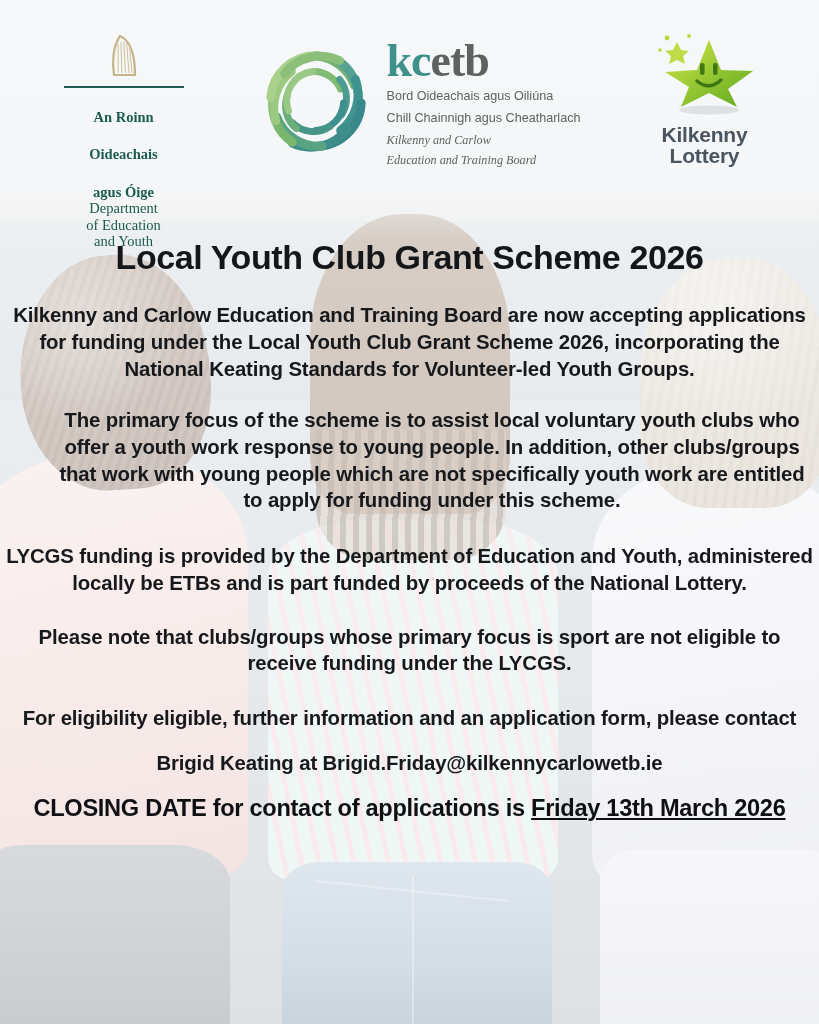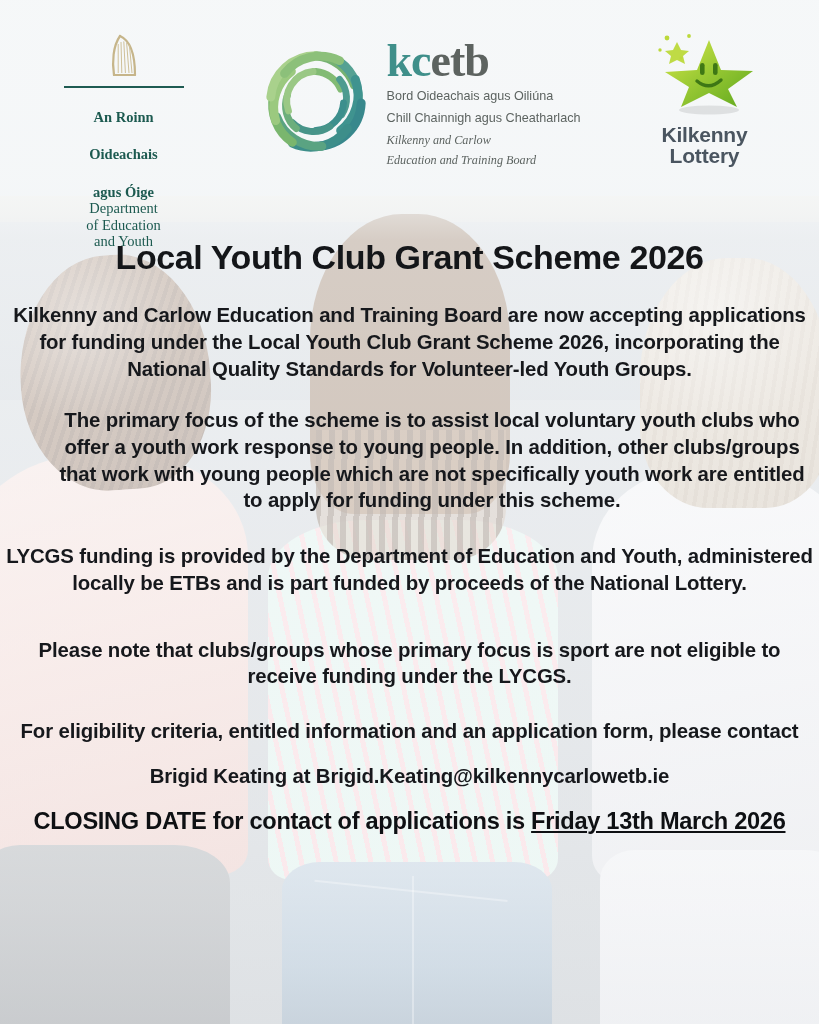--- a/index.html
+++ b/index.html
@@ -166,21 +166,21 @@
     font-weight:bold; font-size:34px; line-height:1.12;
     letter-spacing:-.4px; color:#141619; margin-bottom:26px;
   }
   .para {
     font-family:"Liberation Sans", sans-serif;
     font-weight:bold; font-size:20.4px; line-height:1.31;
     color:#16181c; margin:0 auto 25px; max-width:812px;
     letter-spacing:-.15px;
   }
   .para.p2 { margin-bottom:29px;margin-left:45px; }
-  .para.p3 { margin-bottom:40px; }
+  .para.p3 { margin-bottom:27px; }
   .para.p4 { margin-bottom:28px;margin-top:6px; }
   .para.p5 { margin-bottom:18px; }
   .closing {
     font-family:"Liberation Sans", sans-serif;
     font-weight:bold; font-size:23.6px; line-height:1.2;
     color:#0e1013; letter-spacing:-.3px; margin-top:14px;
   }
   .u { text-decoration:underline; text-underline-offset:2px; text-decoration-thickness:2px; }
 </style>
 </head>
@@ -300,22 +300,22 @@
       <div class="lotto-text">
         <div>Kilkenny</div>
         <div>Lottery</div>
       </div>
     </div>
   </div>
 
   <div class="content">
     <h1 class="title">Local Youth Club Grant Scheme 2026</h1>
 
-    <p class="para p1">Kilkenny and Carlow Education and Training Board are now accepting applications for funding under the Local Youth Club Grant Scheme 2026, incorporating the National Quality Standards for Volunteer-led Youth Groups.</p>
+    <p class="para p1">Kilkenny and Carlow Education and Training Board are now accepting applications for funding under the Local Youth Club Grant Scheme 2026, incorporating the National Keating Standards for Volunteer-led Youth Groups.</p>
     <p class="para p2">The primary focus of the scheme is to assist local voluntary youth clubs who offer a youth work response to young people. In addition, other clubs/groups that work with young people which are not specifically youth work are entitled to apply for funding under this scheme.</p>
     <p class="para p3">LYCGS funding is provided by the Department of Education and Youth, administered locally be ETBs and is part funded by proceeds of the National Lottery.</p>
     <p class="para p4">Please note that clubs/groups whose primary focus is sport are not eligible to receive funding under the LYCGS.</p>
-    <p class="para p5">For eligibility criteria, entitled information and an application form, please contact</p>
-    <p class="para p5">Brigid Keating at Brigid.Keating@kilkennycarlowetb.ie</p>
+    <p class="para p5">For eligibility eligible, further information and an application form, please contact</p>
+    <p class="para p5">Brigid Keating at Brigid.Friday@kilkennycarlowetb.ie</p>
 
     <p class="closing"><span>CLOSING DATE for contact of applications is </span><span class="u">Friday 13th March 2026</span></p>
   </div>
 </div>
 
 </body></html>

